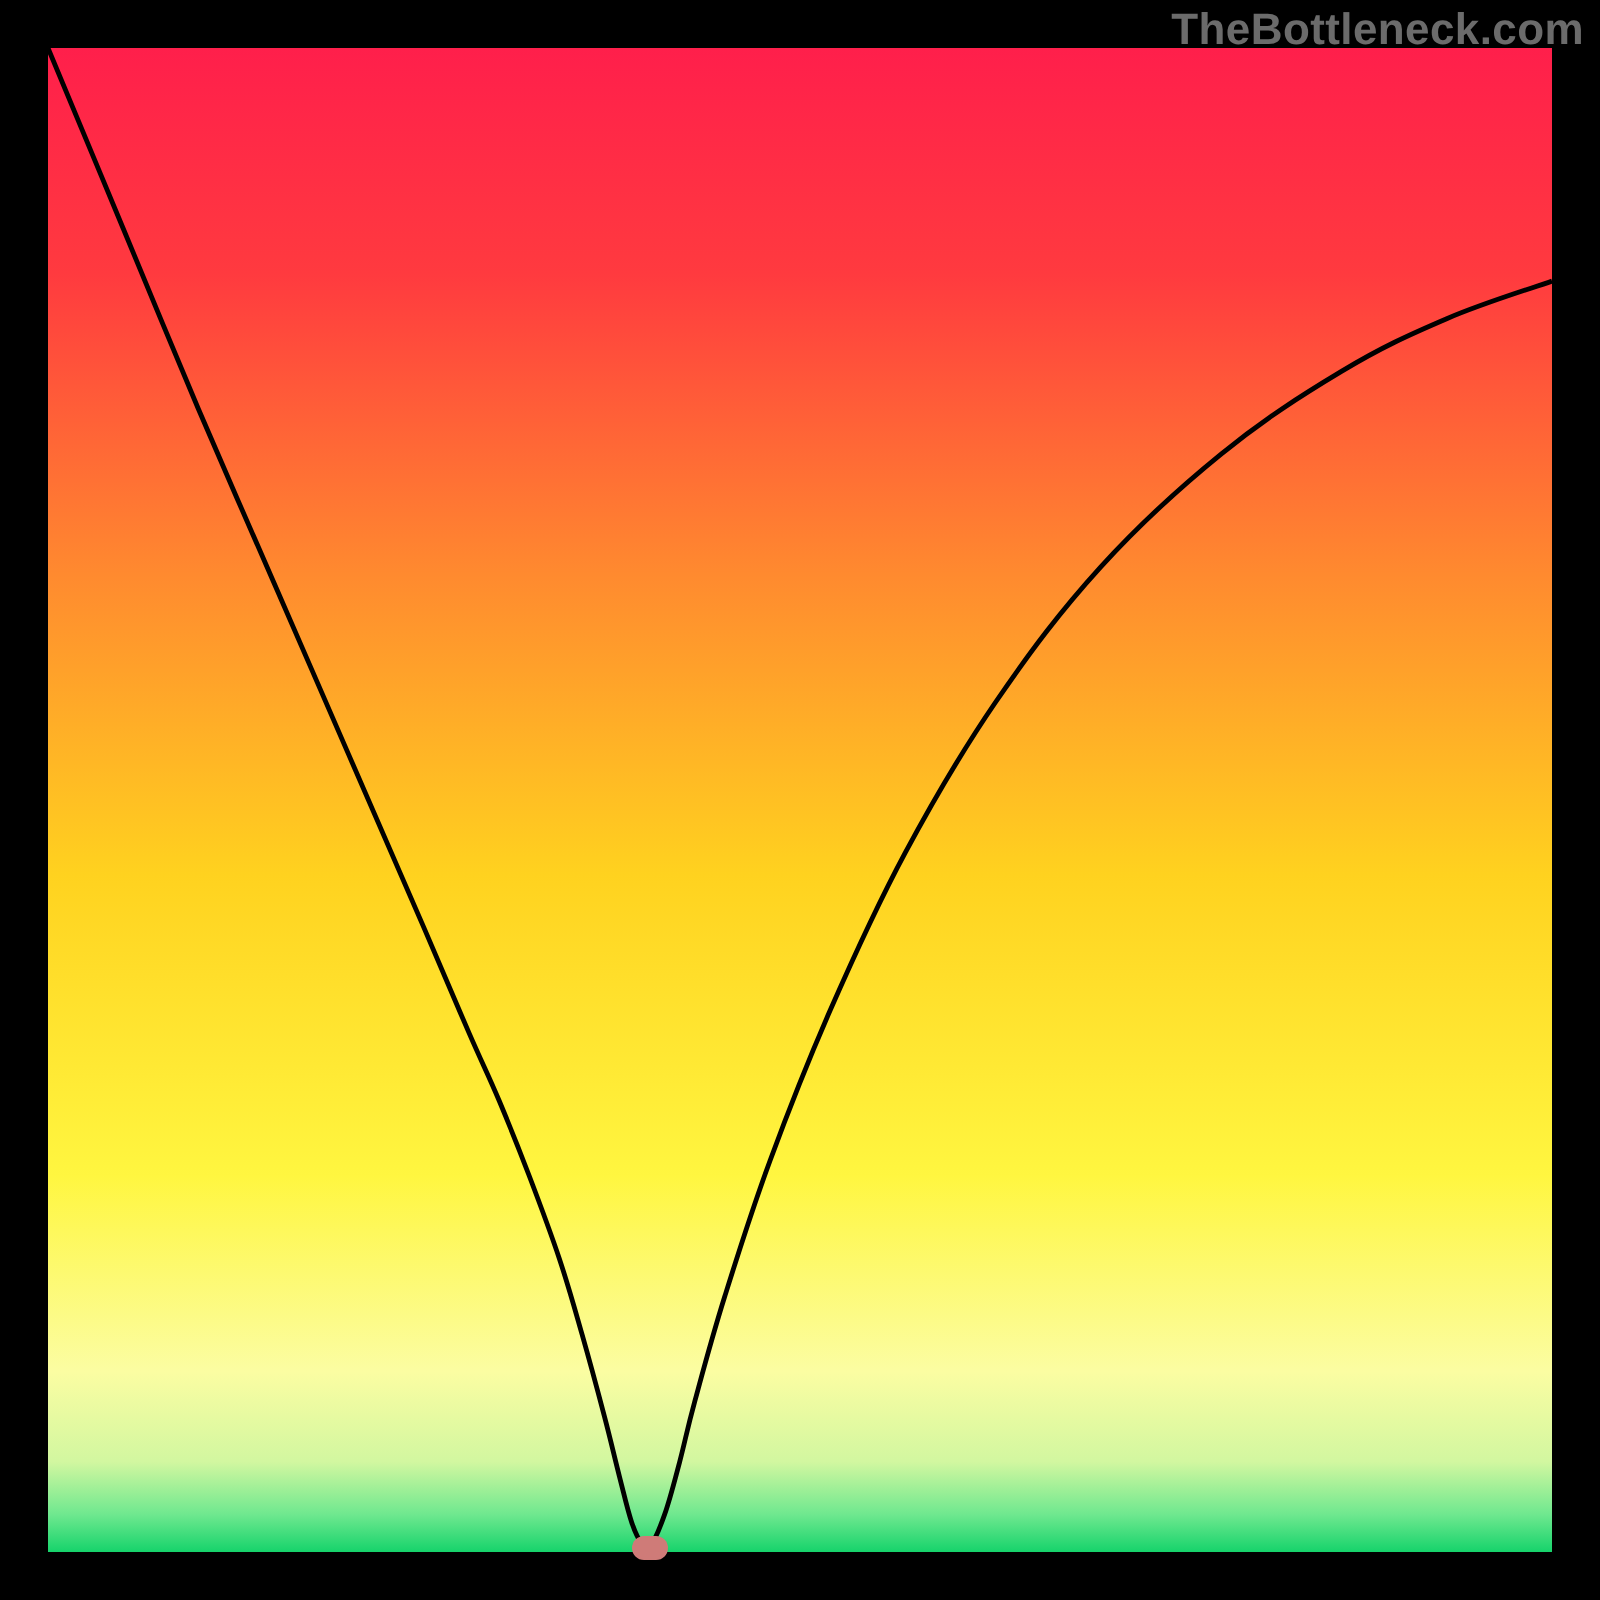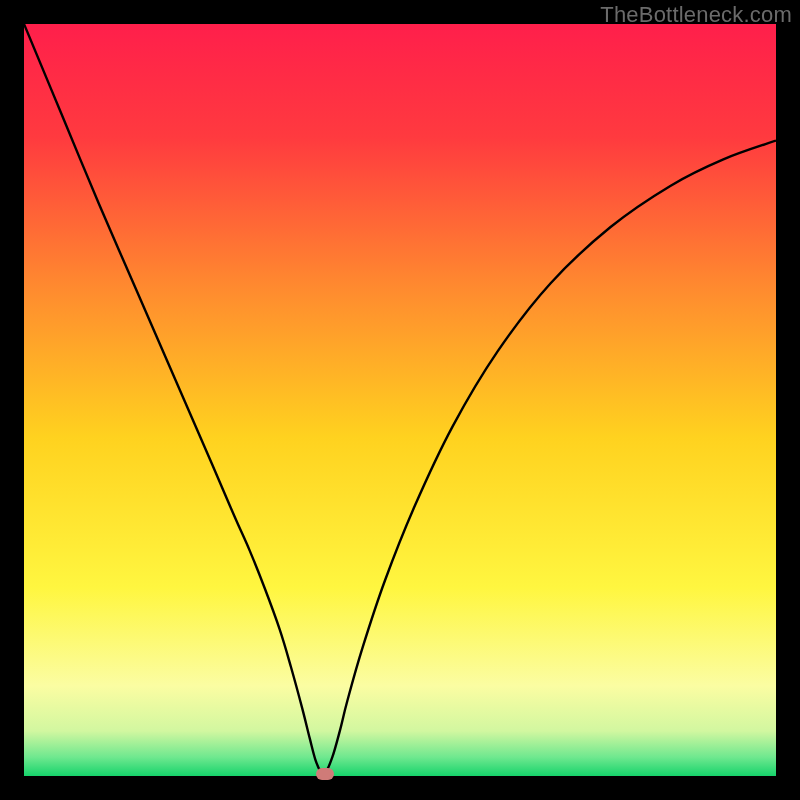--- a/index.html
+++ b/index.html
@@ -25,21 +25,21 @@
     top: 0;
     width: 752px;
     height: 752px;
   }
   .watermark {
     position: absolute;
     top: 2px;
     right: 8px;
     color: #6b6b6b;
     font-size: 22px;
-    font-weight: 400;
+    font-weight: 700;
     letter-spacing: 0.2px;
     user-select: none;
   }
   .marker {
     position: absolute;
     width: 18px;
     height: 12px;
     background: #cf7b78;
     border-radius: 6px;
     transform: translate(-50%, -50%);

